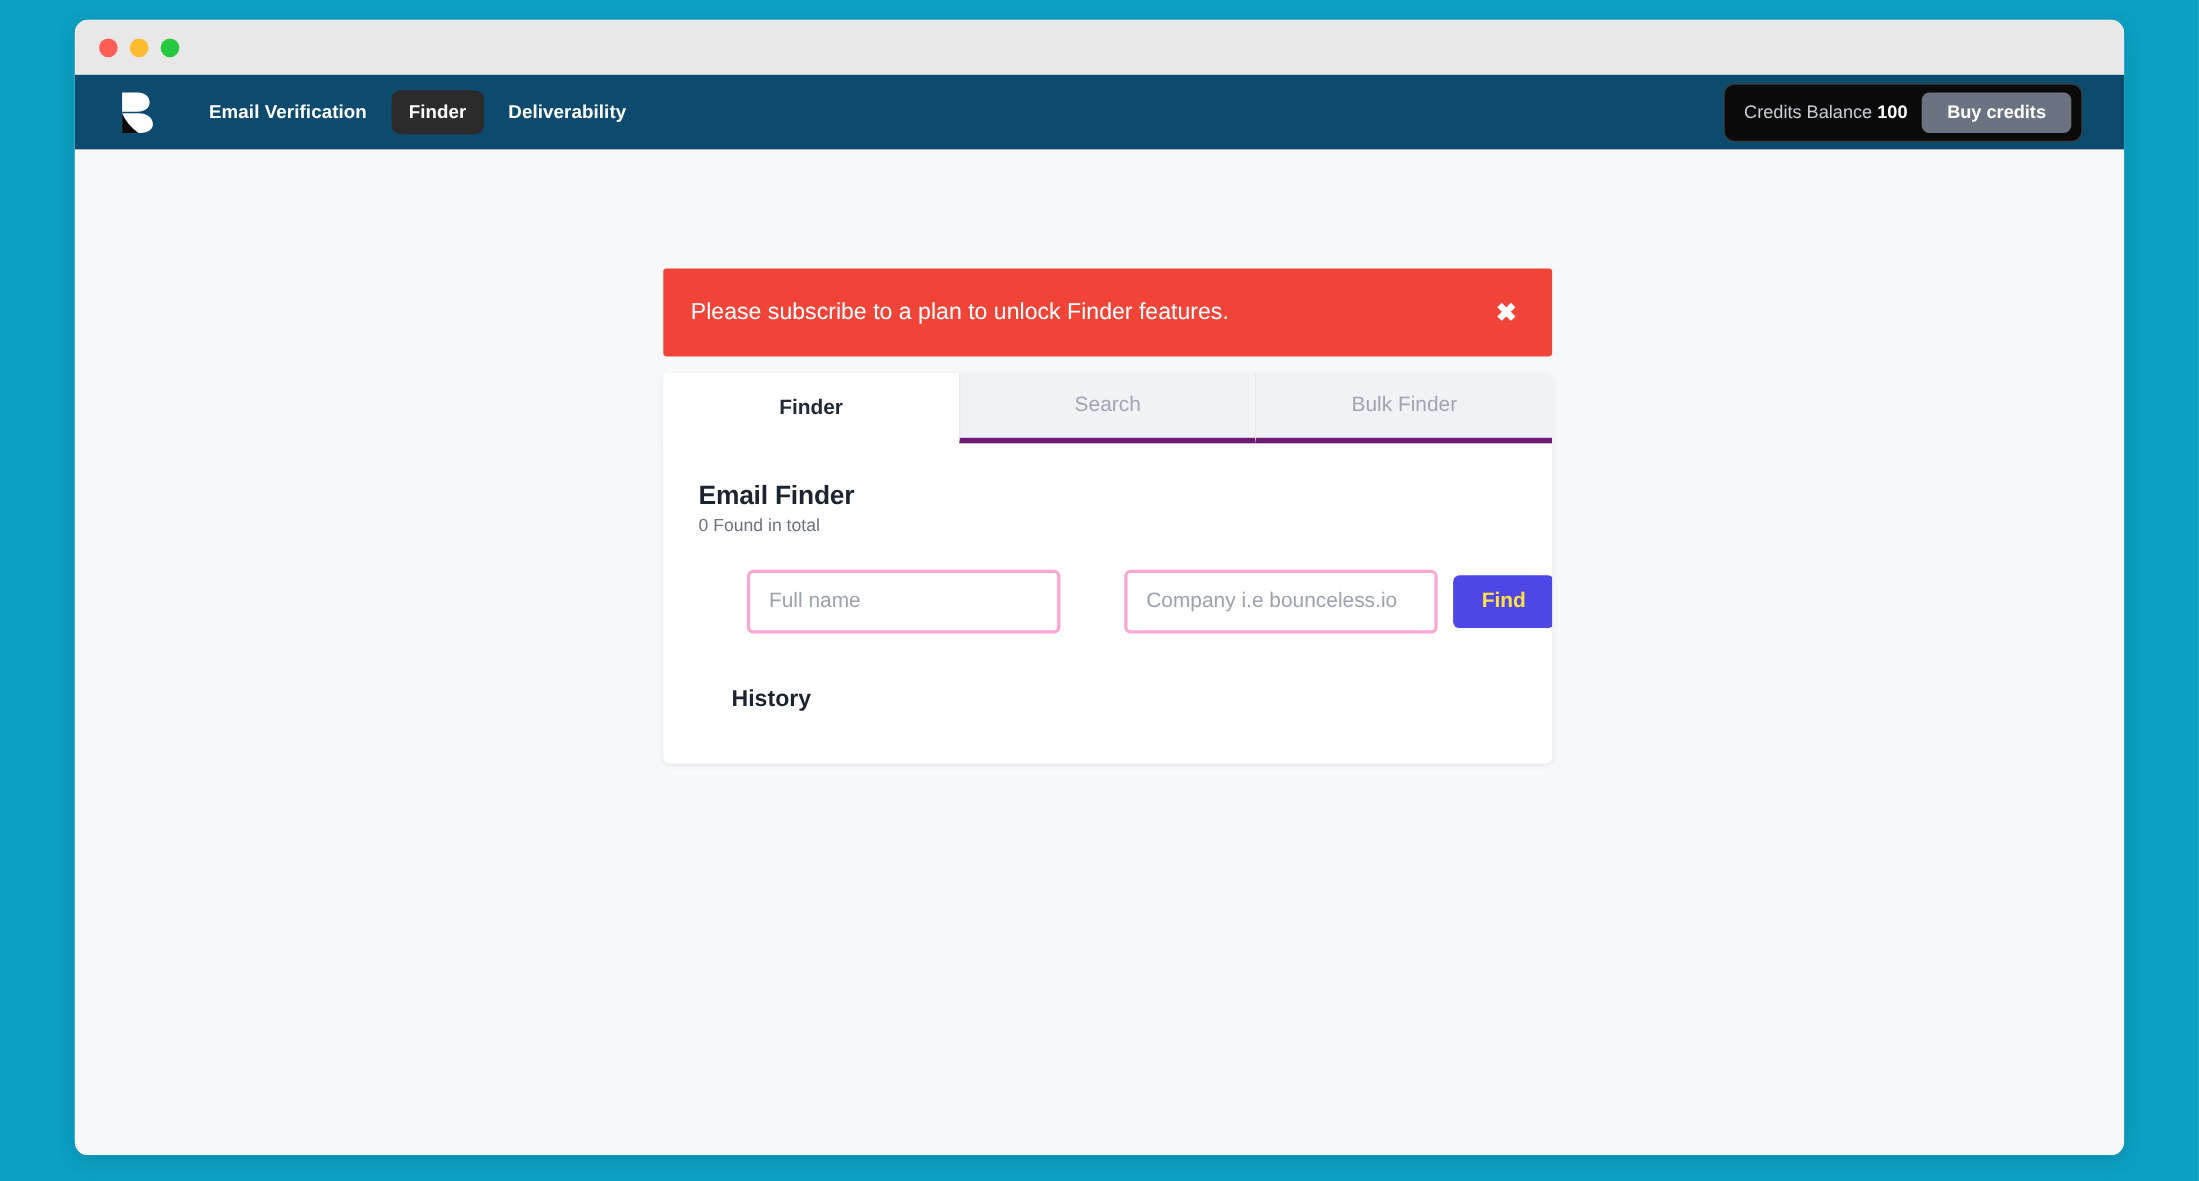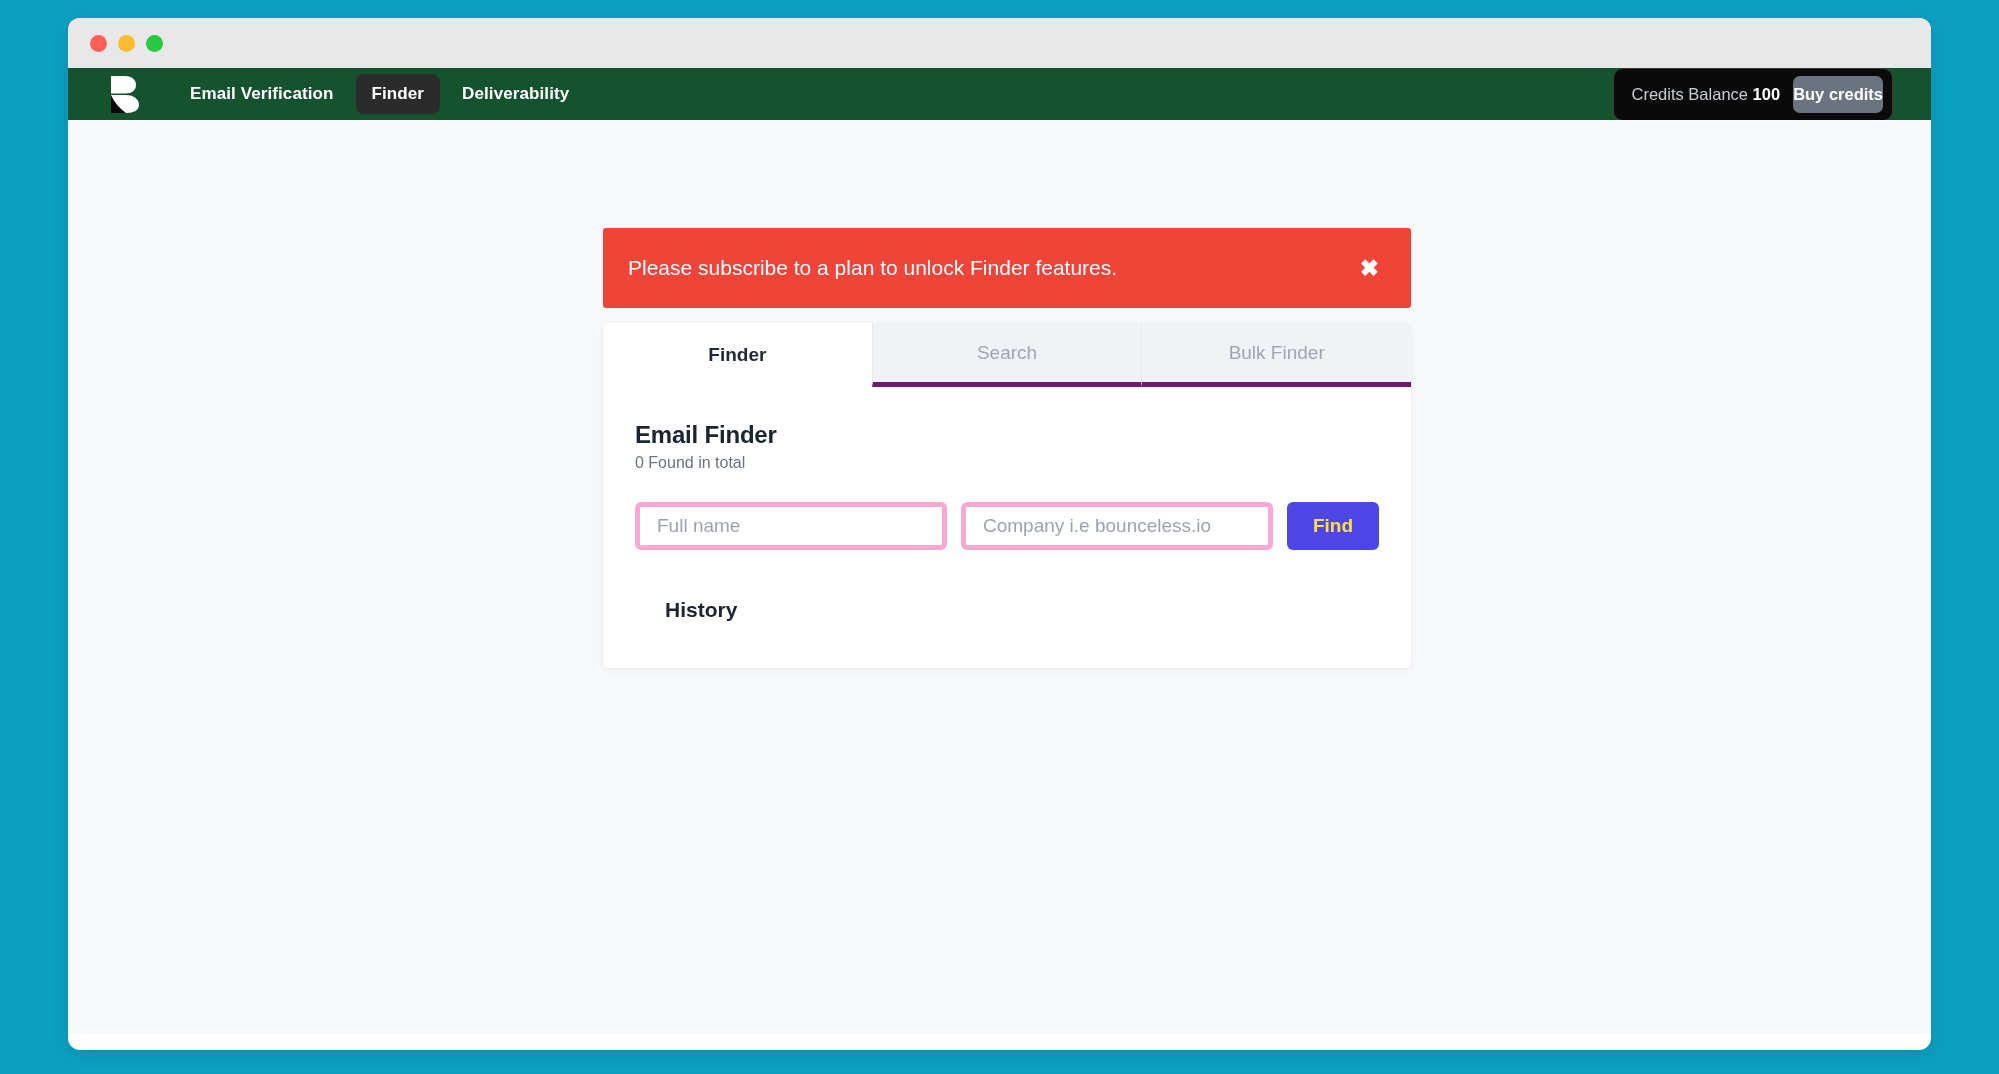--- a/index.html
+++ b/index.html
@@ -37,22 +37,22 @@
     padding-left: 22px;
     gap: 11px;
   }
   .dot { width: 17px; height: 17px; border-radius: 50%; }
   .dot.red    { background: #FF5F57; }
   .dot.yellow { background: #FDBC2E; }
   .dot.green  { background: #26C940; }
 
   
   .topnav {
-    height: 52px;
-    background: #14532d;
+    height: 68px;
+    background: #0c4a6e;
     display: flex;
     align-items: center;
     padding: 0 38px 0 34px;
   }
 
   .brand-logo {
     width: 44px;
     height: 44px;
     display: flex;
     align-items: center;
@@ -101,21 +101,21 @@
     color: #ffffff;
     font-weight: bold;
   }
   .buy-credits-btn {
     background: #6B7280;
     color: #ffffff;
     font-size: 16.5px;
     font-weight: bold;
     border: none;
     border-radius: 7px;
-    padding: 9px 0;
+    padding: 9px 23px;
     cursor: pointer;
     white-space: nowrap;
     font-family: inherit;
   }
 
   
   .page {
     height: calc(1032px - 50px - 68px);
     background: #F7F8FA;
     position: relative;
@@ -203,29 +203,30 @@
     margin-top: 5px;
   }
 
   .form-row {
     display: flex;
     align-items: center;
     gap: 14px;
     margin-top: 30px;
   }
   .field {
-    height: 48px;
-    border: 5px solid #f9a8d4;
+    height: 58px;
+    border: 3px solid #f9a8d4;
     border-radius: 6px;
     padding: 0 17px;
     font-size: 19px;
     color: #1B2430;
     font-family: inherit;
     background: #ffffff;
     outline: none;
+    margin-left: 44px;
   }
   .field::placeholder { color: #9CA3AF; }
   .field-name { width: 313px; }
   .field-company { width: 313px; }
 
   .find-btn {
     height: 48px;
     min-width: 92px;
     background: #4E46E5;
     color: #fde047;

